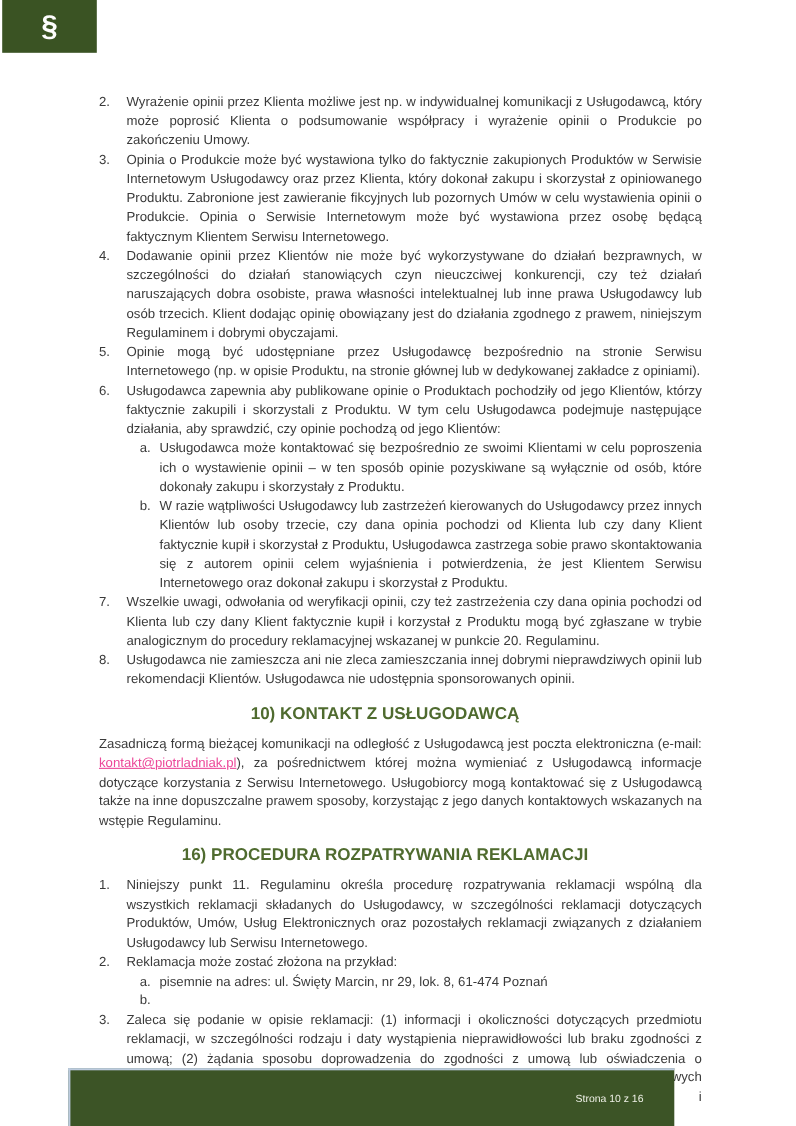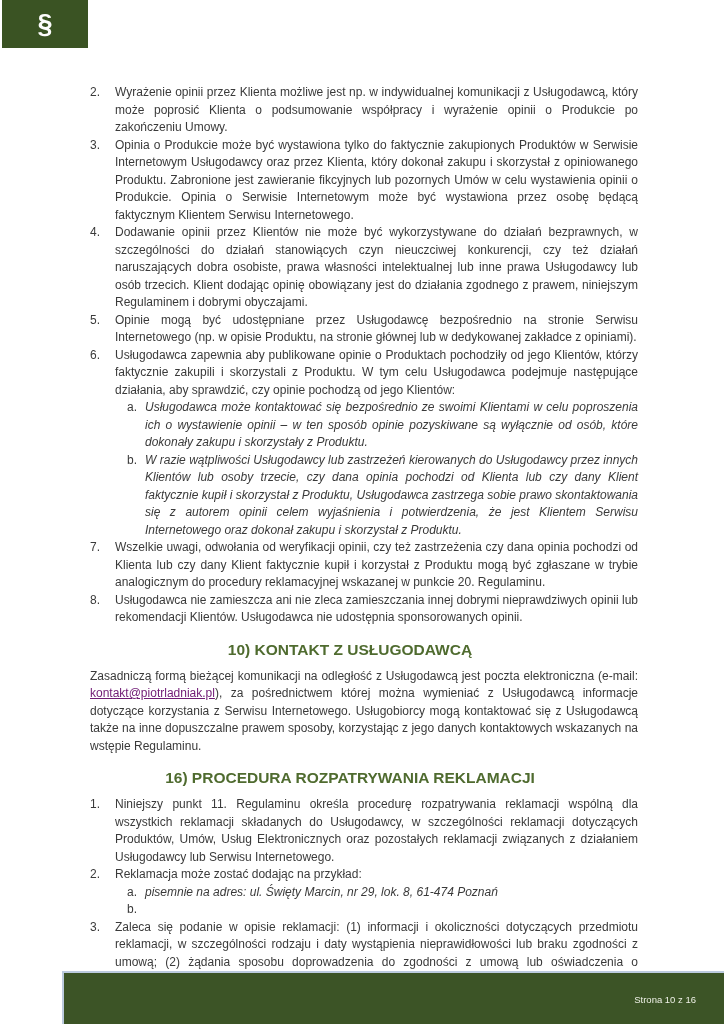--- a/index.html
+++ b/index.html
@@ -15,31 +15,31 @@
   }
   
   .content{
     position:absolute;left:62px;top:84px;width:576px;
     font-size:12px;line-height:17.5px;text-align:justify;
   }
   .li{display:flex;}
   .li > .num{flex:0 0 25px;margin-left:28px;text-align:left;}
   .li > .txt{flex:1;}
   .sub-li > .num{flex:0 0 18px;margin-left:65px;}
-  .sub-li > .txt{flex:1;font-style:italic;}
+  .sub-li > .txt{flex:1;}
   .stretch{text-align:justify;text-align-last:justify;}
   h2{
     font-size:15.5px;line-height:19px;font-weight:bold;color:#4f6b2f;
     margin:13px 0 9px 0;text-align:center;letter-spacing:0;
   }
   .sec-para{margin-left:28px;}
-  .link{color:#701a75;text-decoration:underline;cursor:pointer;}
+  .link{color:#ec4899;text-decoration:underline;cursor:pointer;}
   
   .footer{
-    position:absolute;left:62px;top:971px;width:662px;height:53px;
+    position:absolute;left:62px;top:971px;width:551px;height:53px;
     background:#3c5426;border-top:2px solid #bccbde;border-left:2px solid #bccbde;
     box-sizing:border-box;
   }
   .footer .page-num{
     position:absolute;right:28px;top:21px;color:#eef0e6;font-size:9.5px;line-height:11px;
   }
 </style>
 </head>
 <body>
 
@@ -89,21 +89,21 @@
   <h2>10) KONTAKT Z USŁUGODAWCĄ</h2>
   <div class="sec-para"><span>Zasadniczą formą bieżącej komunikacji na odległość z Usługodawcą jest poczta elektroniczna (e-mail: </span><span class="link">kontakt@piotrladniak.pl</span><span>), za pośrednictwem której można wymieniać z Usługodawcą informacje dotyczące korzystania z Serwisu Internetowego. Usługobiorcy mogą kontaktować się z Usługodawcą także na inne dopuszczalne prawem sposoby, korzystając z jego danych kontaktowych wskazanych na wstępie Regulaminu.</span></div>
 
   <h2>16) PROCEDURA ROZPATRYWANIA REKLAMACJI</h2>
   <div class="li">
     <span class="num">1.</span>
     <span class="txt">Niniejszy punkt 11. Regulaminu określa procedurę rozpatrywania reklamacji wspólną dla wszystkich reklamacji składanych do Usługodawcy, w szczególności reklamacji dotyczących Produktów, Umów, Usług Elektronicznych oraz pozostałych reklamacji związanych z działaniem Usługodawcy lub Serwisu Internetowego.</span>
   </div>
   <div class="li">
     <span class="num">2.</span>
-    <span class="txt">Reklamacja może zostać dodając na przykład:</span>
+    <span class="txt">Reklamacja może zostać złożona na przykład:</span>
   </div>
   <div class="li sub-li">
     <span class="num">a.</span>
     <span class="txt">pisemnie na adres:  ul. Święty Marcin, nr 29, lok. 8, 61-474 Poznań</span>
   </div>
   <div class="li sub-li">
     <span class="num">b.</span>
   </div>
   <div class="li">
     <span class="num">3.</span>

